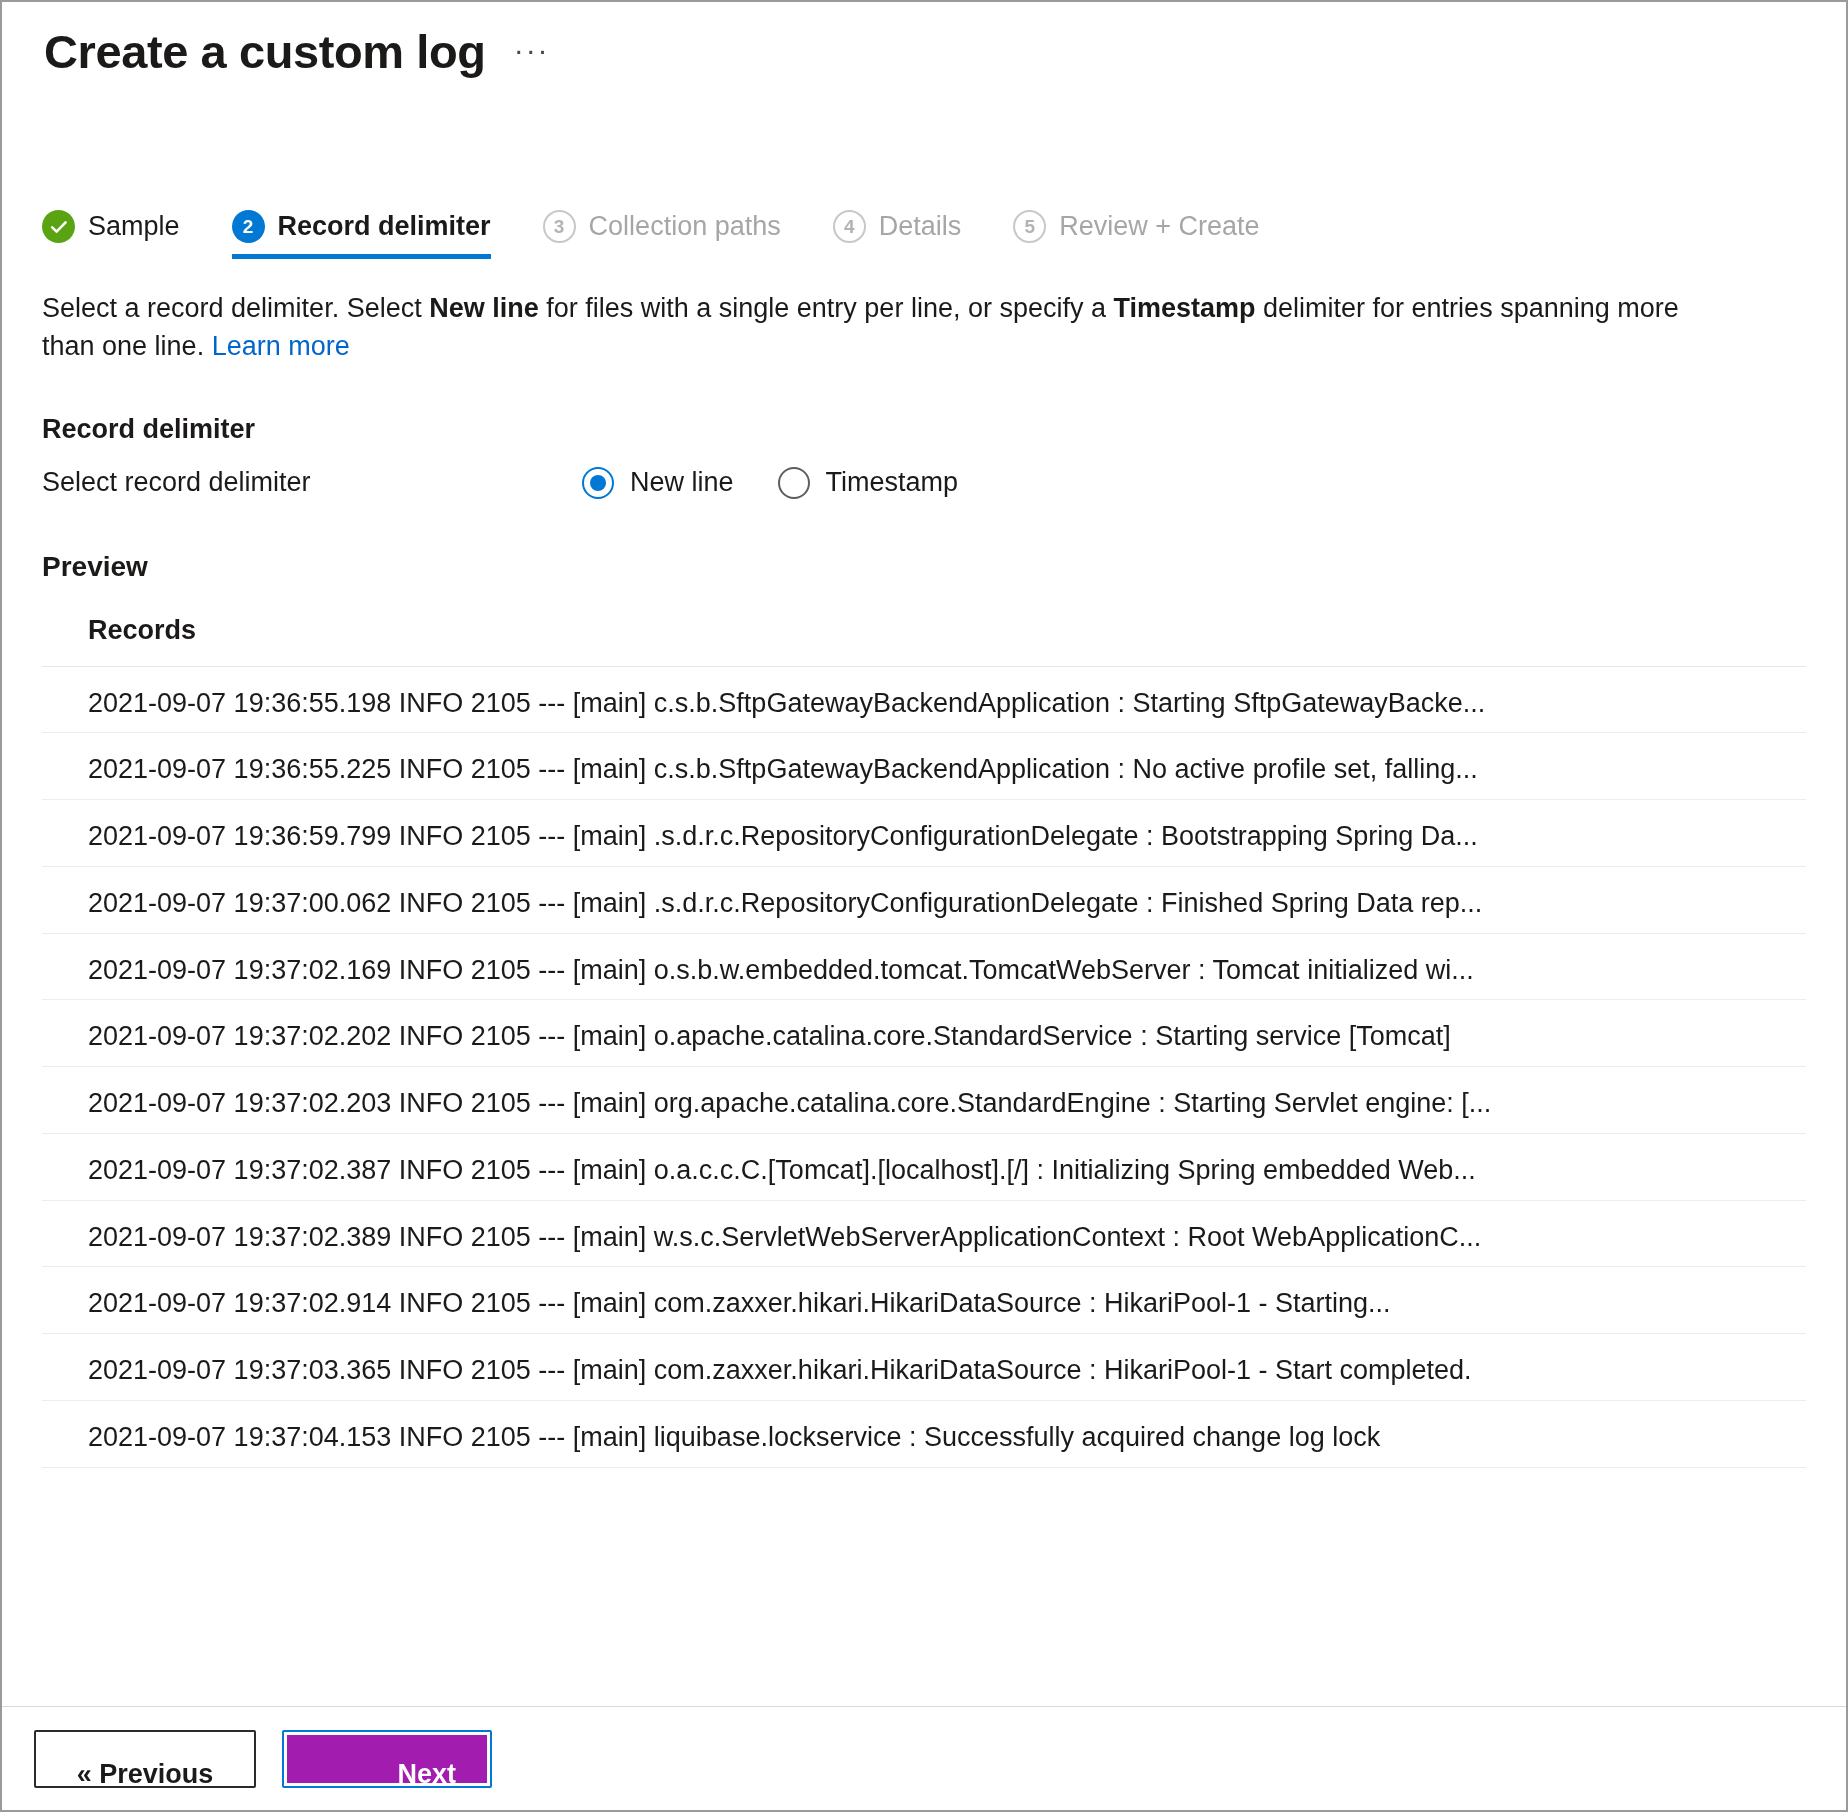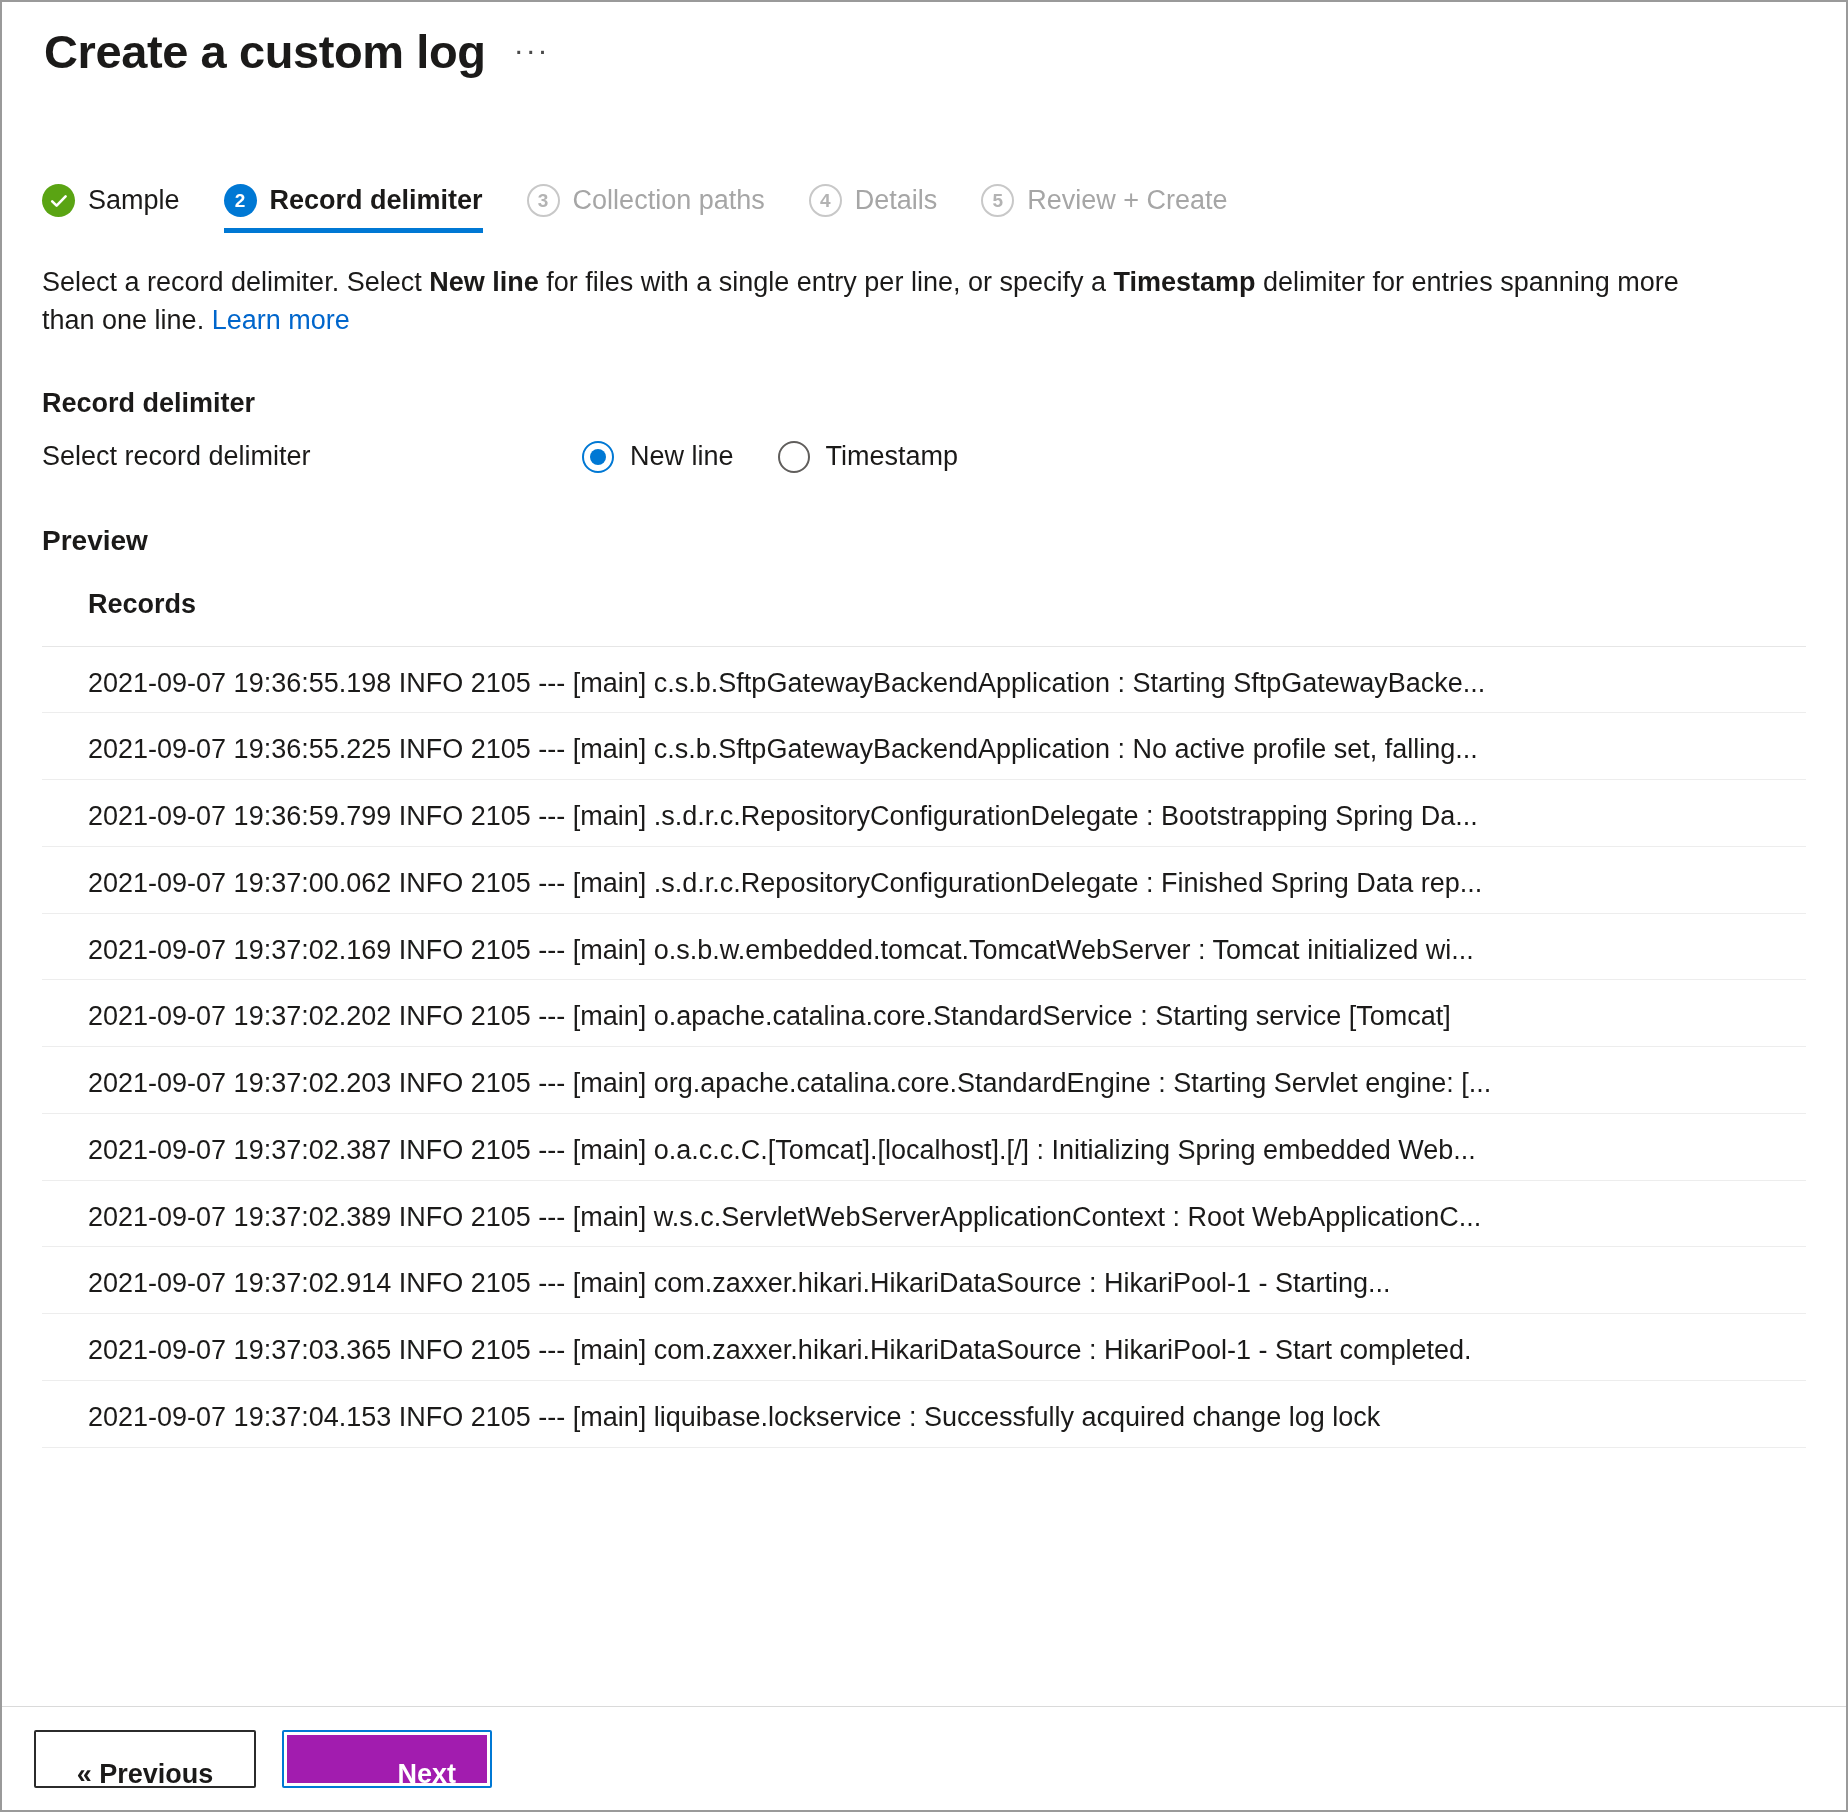--- a/index.html
+++ b/index.html
@@ -59,22 +59,22 @@
     padding: 0 40px 0 40px;
     display: flex;
     flex-direction: column;
     min-height: 0;
   }
 
   
   .wizard {
     display: flex;
     align-items: flex-start;
-    gap: 0;
-    margin-top: 74px;
+    gap: 8px;
+    margin-top: 100px;
     flex: 0 0 auto;
     text-align: right;
   }
   .wizard-step {
     display: flex;
     align-items: center;
     gap: 13px;
     padding: 0 0 16px 0;
     margin-right: 44px;
     position: relative;
@@ -215,21 +215,21 @@
     flex: 1 1 auto;
     min-height: 0;
     overflow: hidden;
     display: flex;
     flex-direction: column;
   }
   .records-header {
     font-size: 27px;
     font-weight: 700;
     color: #1b1a19;
-    padding: 10px 0 26px 46px;
+    padding: 10px 0 20px 46px;
     border-bottom: 1px solid #e6e6e6;
     flex: 0 0 auto;
   }
   .records-body {
     flex: 1 1 auto;
     overflow: hidden;
   }
   .record-row {
     font-size: 27px;
     color: #1b1a19;

